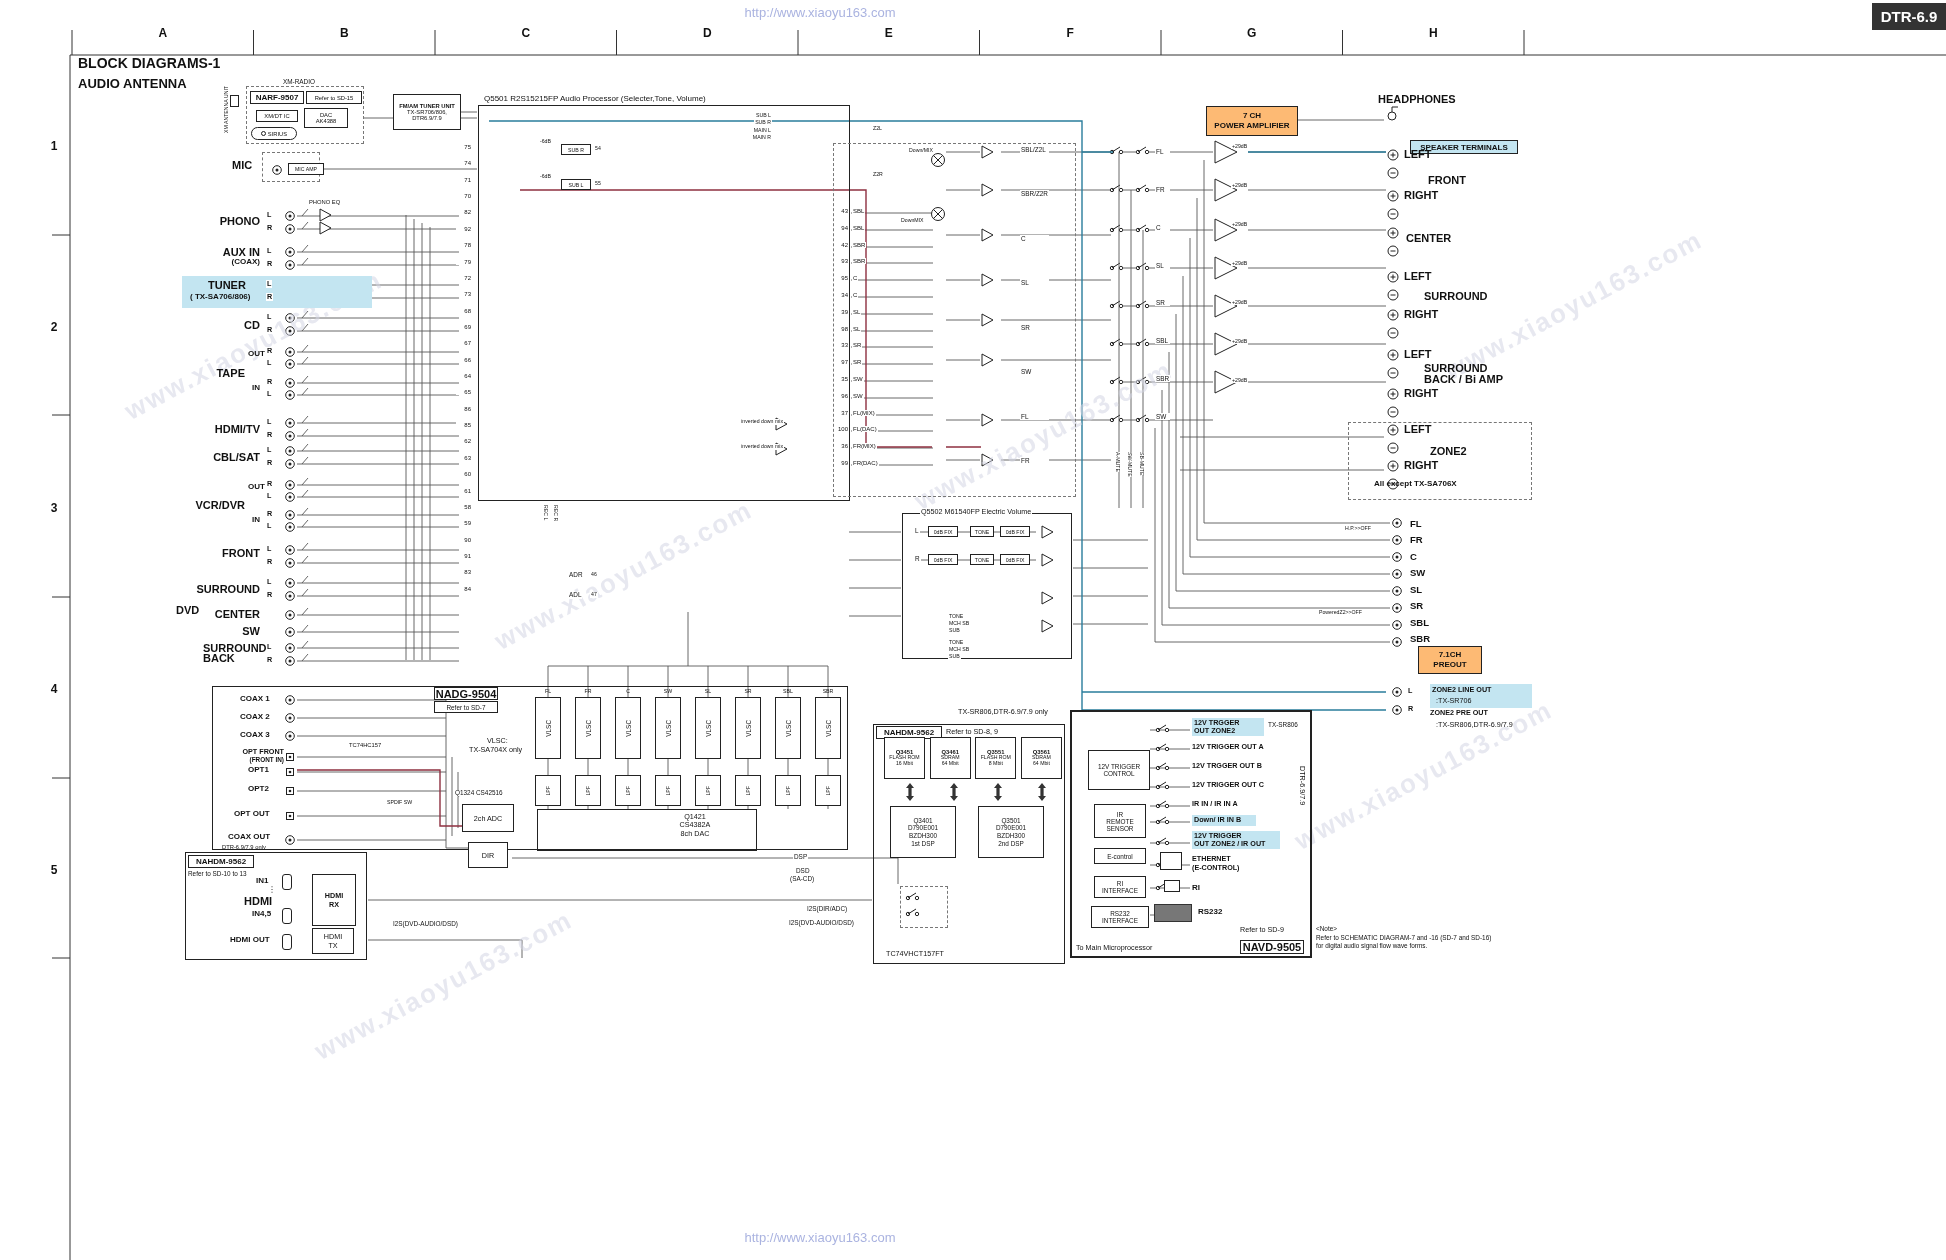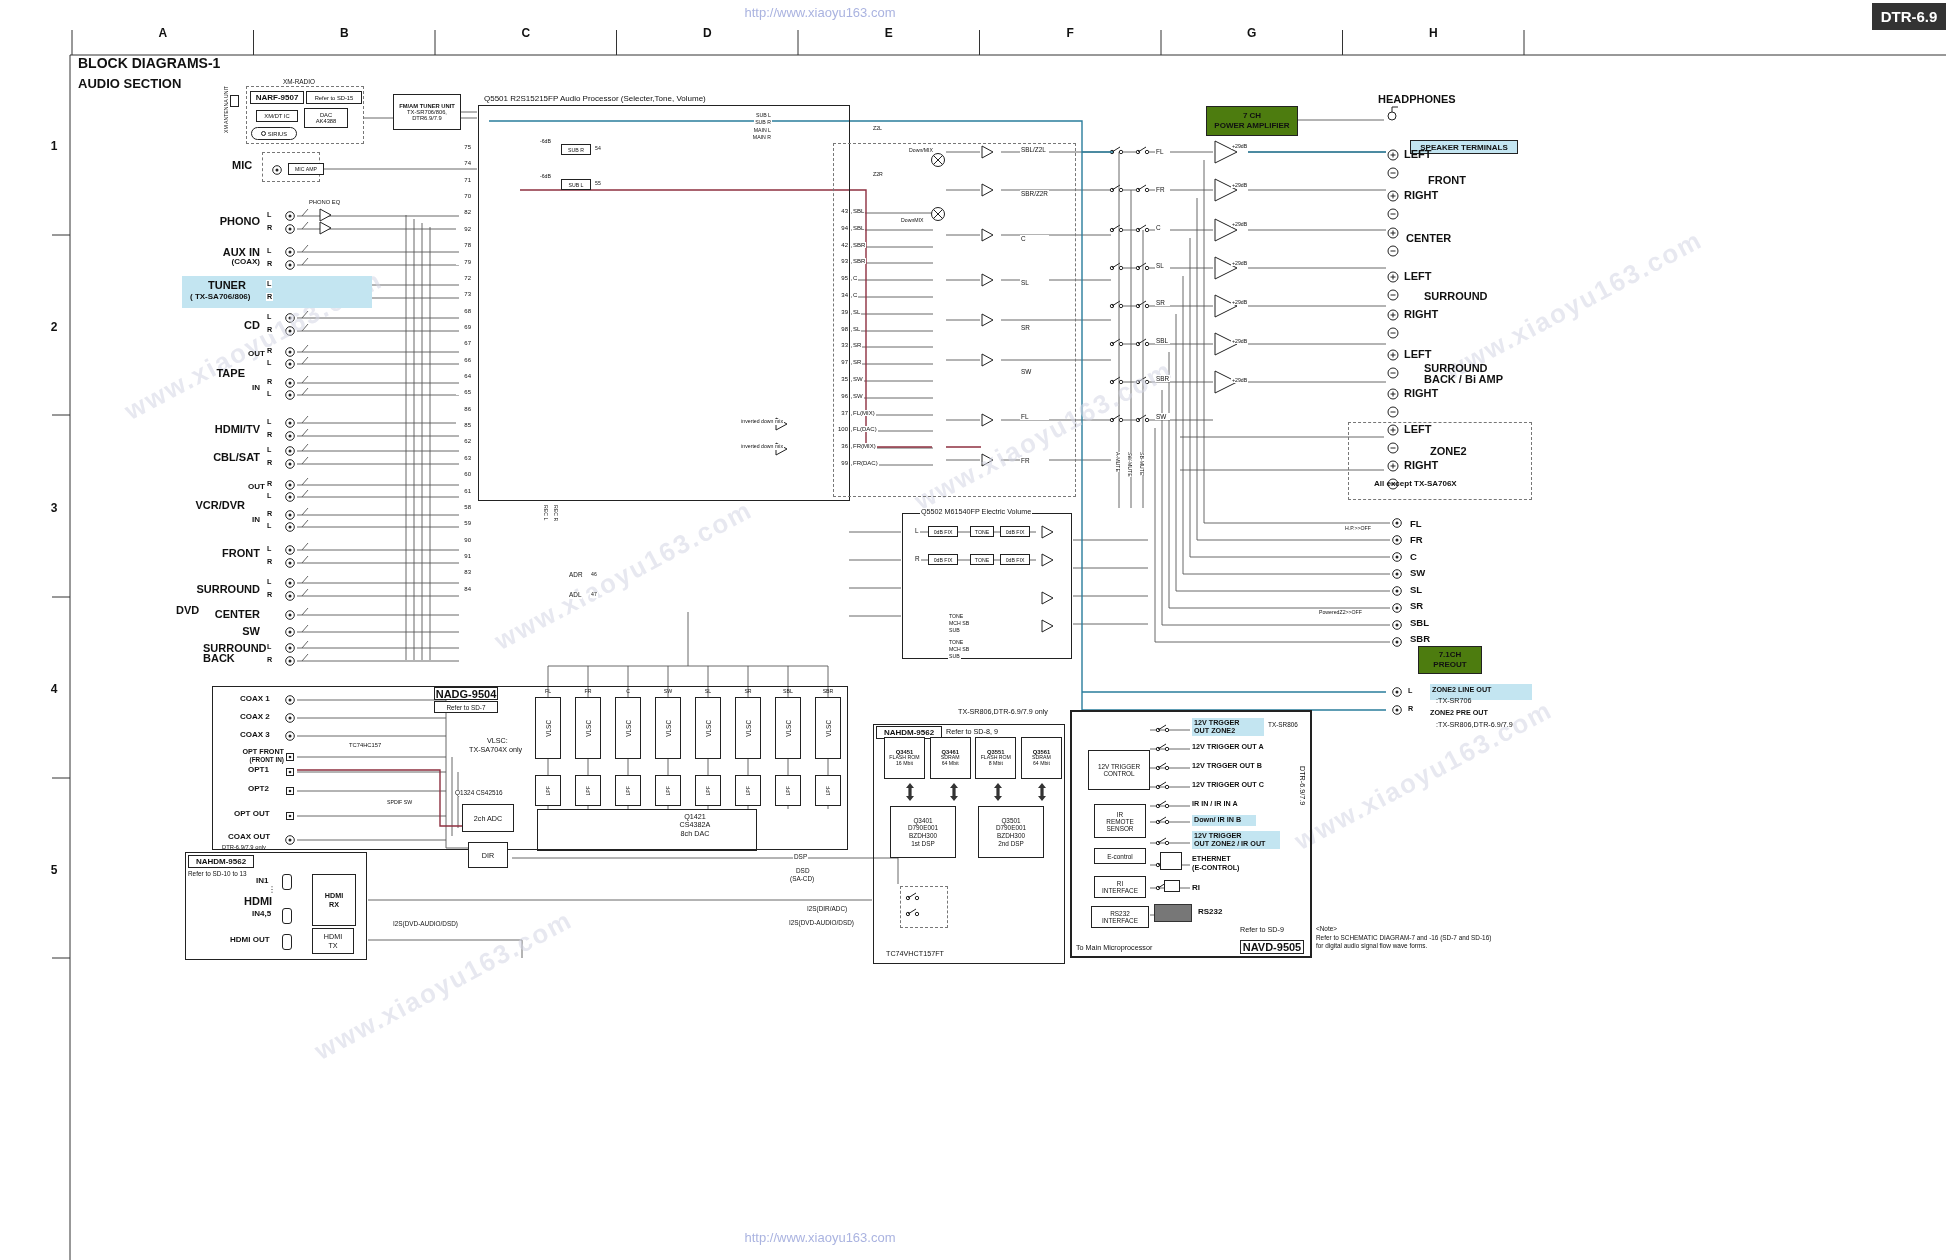--- a/index.html
+++ b/index.html
@@ -11,21 +11,21 @@
 #wires .wc{stroke:#8e3040;stroke-width:1.4;fill:none}
 #wires .rl{stroke:#333;stroke-width:1;fill:none}
 #wires .sym{stroke:#222;fill:#fff;stroke-width:1}
 .lb{position:absolute;white-space:nowrap;line-height:1.08}
 .b{font-weight:bold}.r{text-align:right}
 .s5{font-size:5.2px}.s55{font-size:5.8px}.s6{font-size:6.4px}.s7{font-size:7.2px}.s8{font-size:8px}.s9{font-size:11px}.s13{font-size:13px}.s17{font-size:14px}
 .bx{position:absolute;border:1px solid #222;background:#fff}
 .bx2{border-width:1.5px}
 .ds{border:1px dashed #777;background:transparent}
 .hl{background:#c3e5f1}
-.yw{background:#4d7c0f}
+.yw{background:#fdba74}
 .c{display:flex;align-items:center;justify-content:center;text-align:center}
 .fc{position:absolute;display:flex;flex-direction:column;justify-content:space-between}
 .fr{position:absolute;display:flex;justify-content:space-between}
 .vr{writing-mode:vertical-rl}
 .vru{writing-mode:vertical-rl;transform:rotate(180deg)}
 .bgw{background:#fff;padding:0 1px}
 .hr{position:absolute;display:flex}
 .hr>div{flex:1;text-align:center;font-weight:bold;font-size:12px}
 .vrr{position:absolute;display:flex;flex-direction:column}
 .vrr>div{flex:1;display:flex;align-items:center;justify-content:center;font-weight:bold;font-size:12px}
@@ -292,21 +292,21 @@
       <use href="#relsw" x="1158" y="888"></use>
       <path d="M1150 915 H1190" class="w"></path>
       <use href="#relsw" x="1158" y="915"></use>
       <path d="M489 121 H1082 V710 H1386 M1082 152 H1113 M1248 152 H1386 M1082 692 H1386" class="wt"></path>
       <path d="M520 190 H866 V447 H932 M946 447 H981 M297 770 H440 V826 H462" class="wc"></path>
     </svg>
 
 <span class="wurl" style="left:690px;top:5px">http://www.xiaoyu163.com</span>
 <div class="badge" style="left:1872px;top:3px;width:74px;height:27px">DTR-6.9</div>
 <span class="lb b s17" style="left:78px;top:56px">BLOCK DIAGRAMS-1</span>
-<span class="lb b s13" style="left:78px;top:77px">AUDIO SECTION</span>
+<span class="lb b s13" style="left:78px;top:77px">AUDIO ANTENNA</span>
 
 <div class="hr" style="left:72px;top:26px;width:1452px;height:20px">
 <div>A</div>
       <div>B</div>
       <div>C</div>
       <div>D</div>
       <div>E</div>
       <div>F</div>
       <div>G</div>
       <div>H</div>
@@ -585,21 +585,21 @@
       <span>SBR</span>
 </div>
 <span class="lb s5 bgw" style="left:1344px;top:526px">H.P.&gt;&gt;OFF</span>
 <span class="lb s5 bgw" style="left:1318px;top:610px">PoweredZ2&gt;&gt;OFF</span>
 <div class="yw c b s8" style="position:absolute;left:1418px;top:646px;width:64px;height:28px;border:1px solid #222;flex-direction:column;line-height:1.2">
 <span>7.1CH</span>
 <span>PREOUT</span>
 </div>
 <span class="lb b s7" style="left:1408px;top:687px">L</span>
 <span class="lb b s7" style="left:1408px;top:705px">R</span>
-<div class="hl b s7" style="position:absolute;left:1430px;top:684px;width:102px;height:16px;padding:1px 2px">ZONE2 LINE OUT</div>
+<div class="hl b s7" style="position:absolute;left:1430px;top:684px;width:102px;height:24px;padding:1px 2px">ZONE2 LINE OUT</div>
 <span class="lb s7" style="left:1436px;top:697px">:TX-SR706</span>
 <span class="lb b s7" style="left:1430px;top:709px">ZONE2 PRE OUT</span>
 <span class="lb s7" style="left:1436px;top:721px">:TX-SR806,DTR-6.9/7.9</span>
 
 <span class="lb b s8" style="left:240px;top:695px">COAX 1</span>
 <span class="lb b s8" style="left:240px;top:713px">COAX 2</span>
 <span class="lb b s8" style="left:240px;top:731px">COAX 3</span>
 <span class="lb s55 bgw" style="left:348px;top:742px">TC74HC157</span>
 <span class="lb b s7 r" style="left:216px;top:748px;width:68px">OPT FRONT</span>
 <span class="lb b s6 r" style="left:216px;top:757px;width:68px">(FRONT IN)</span>

